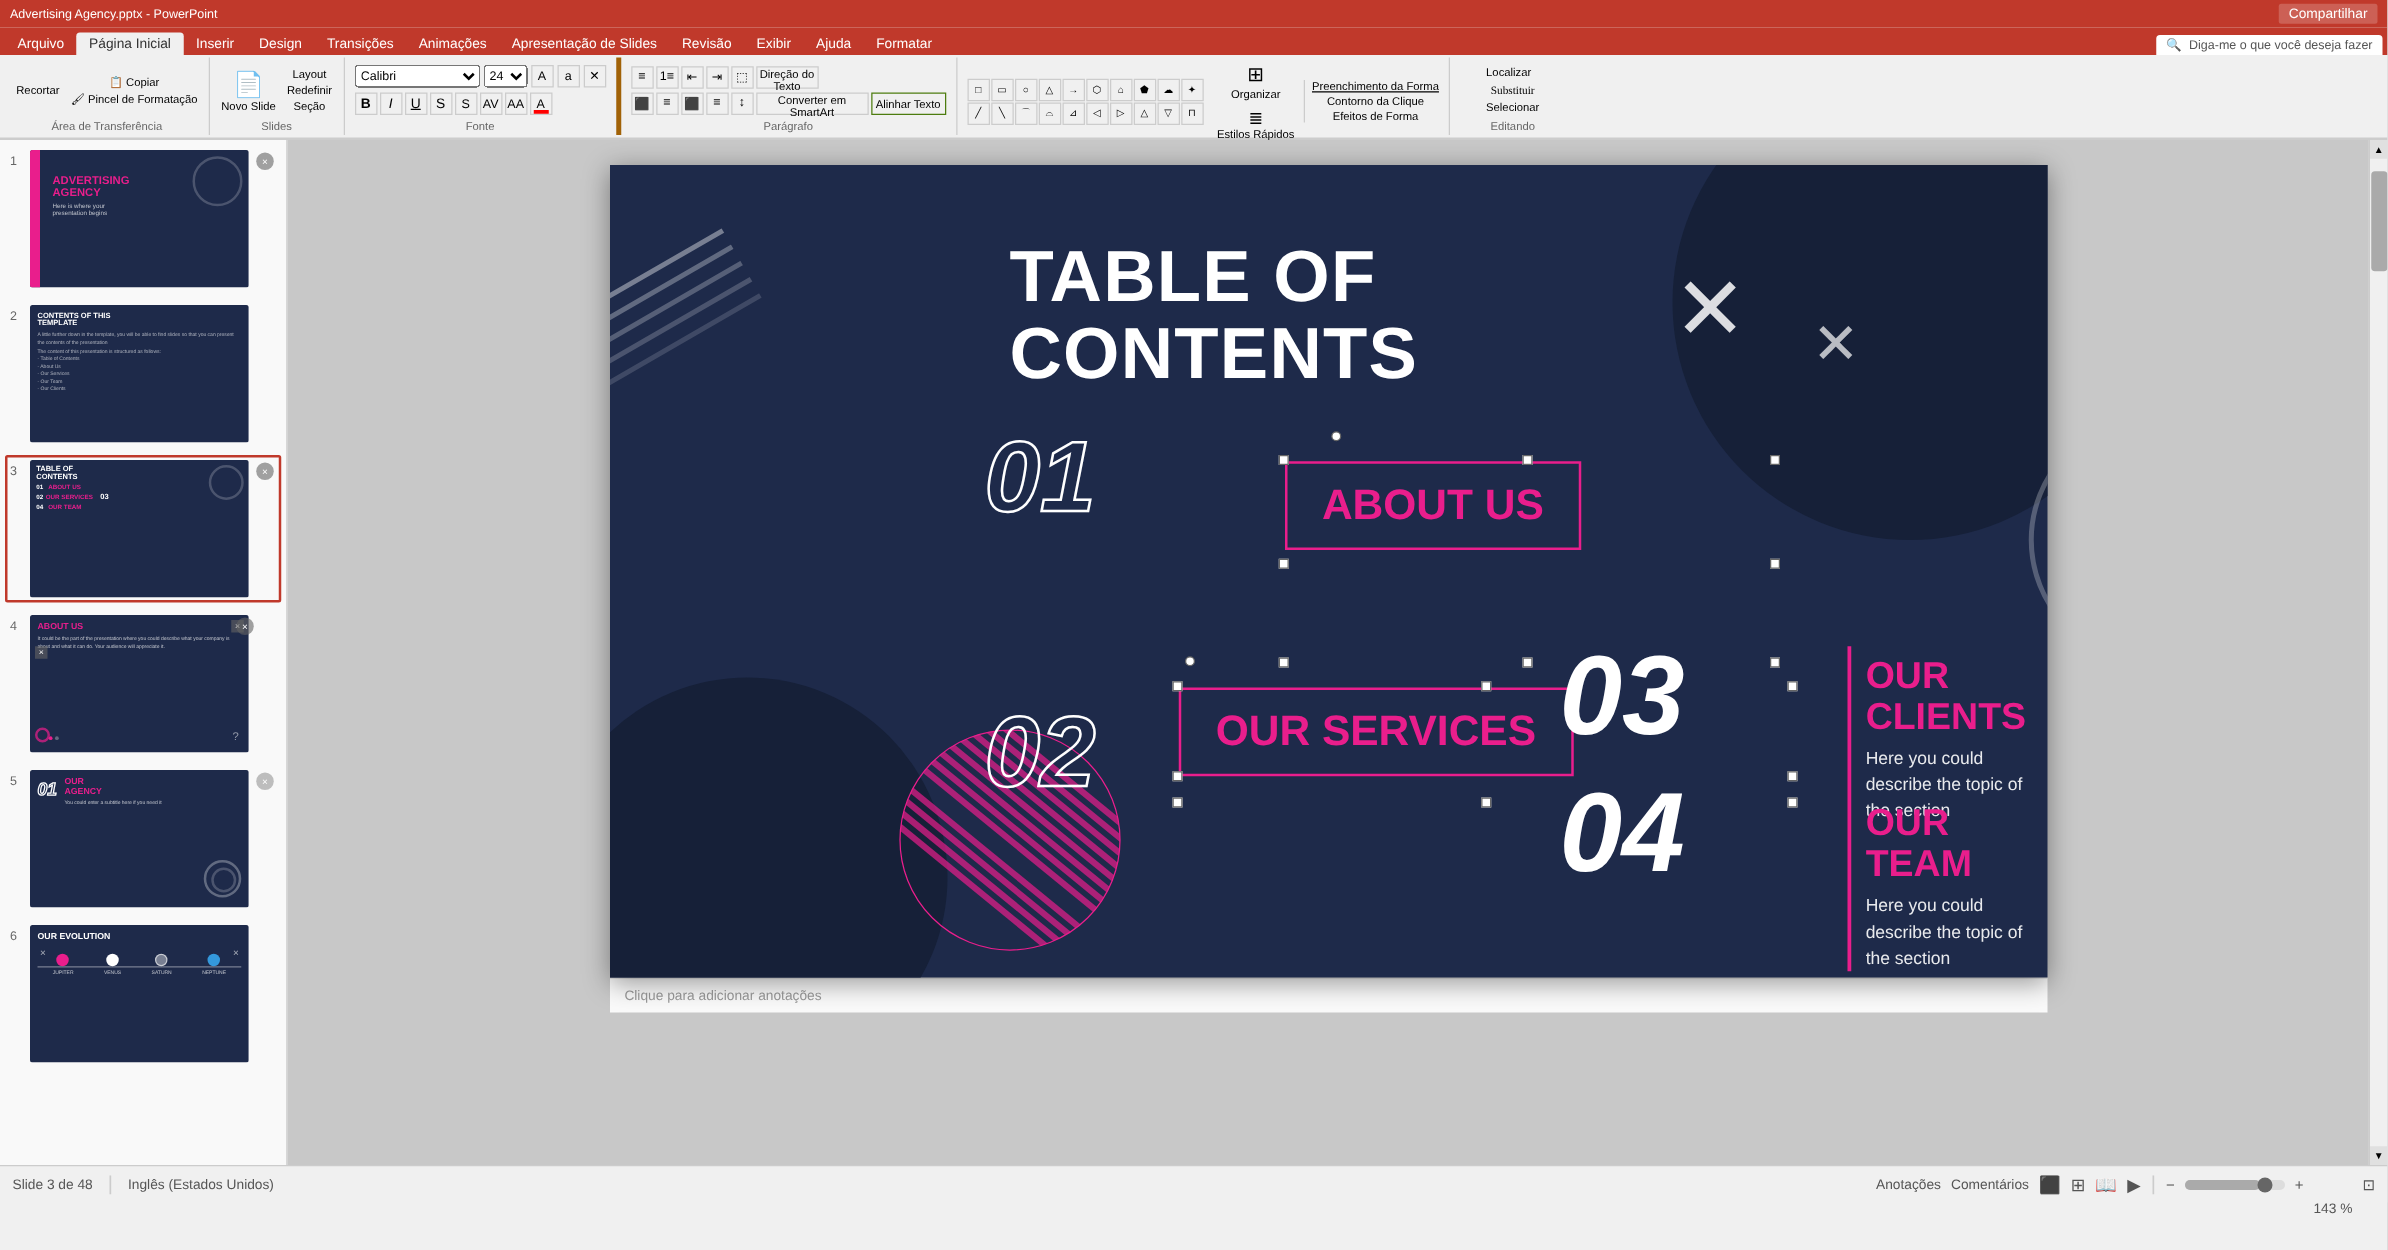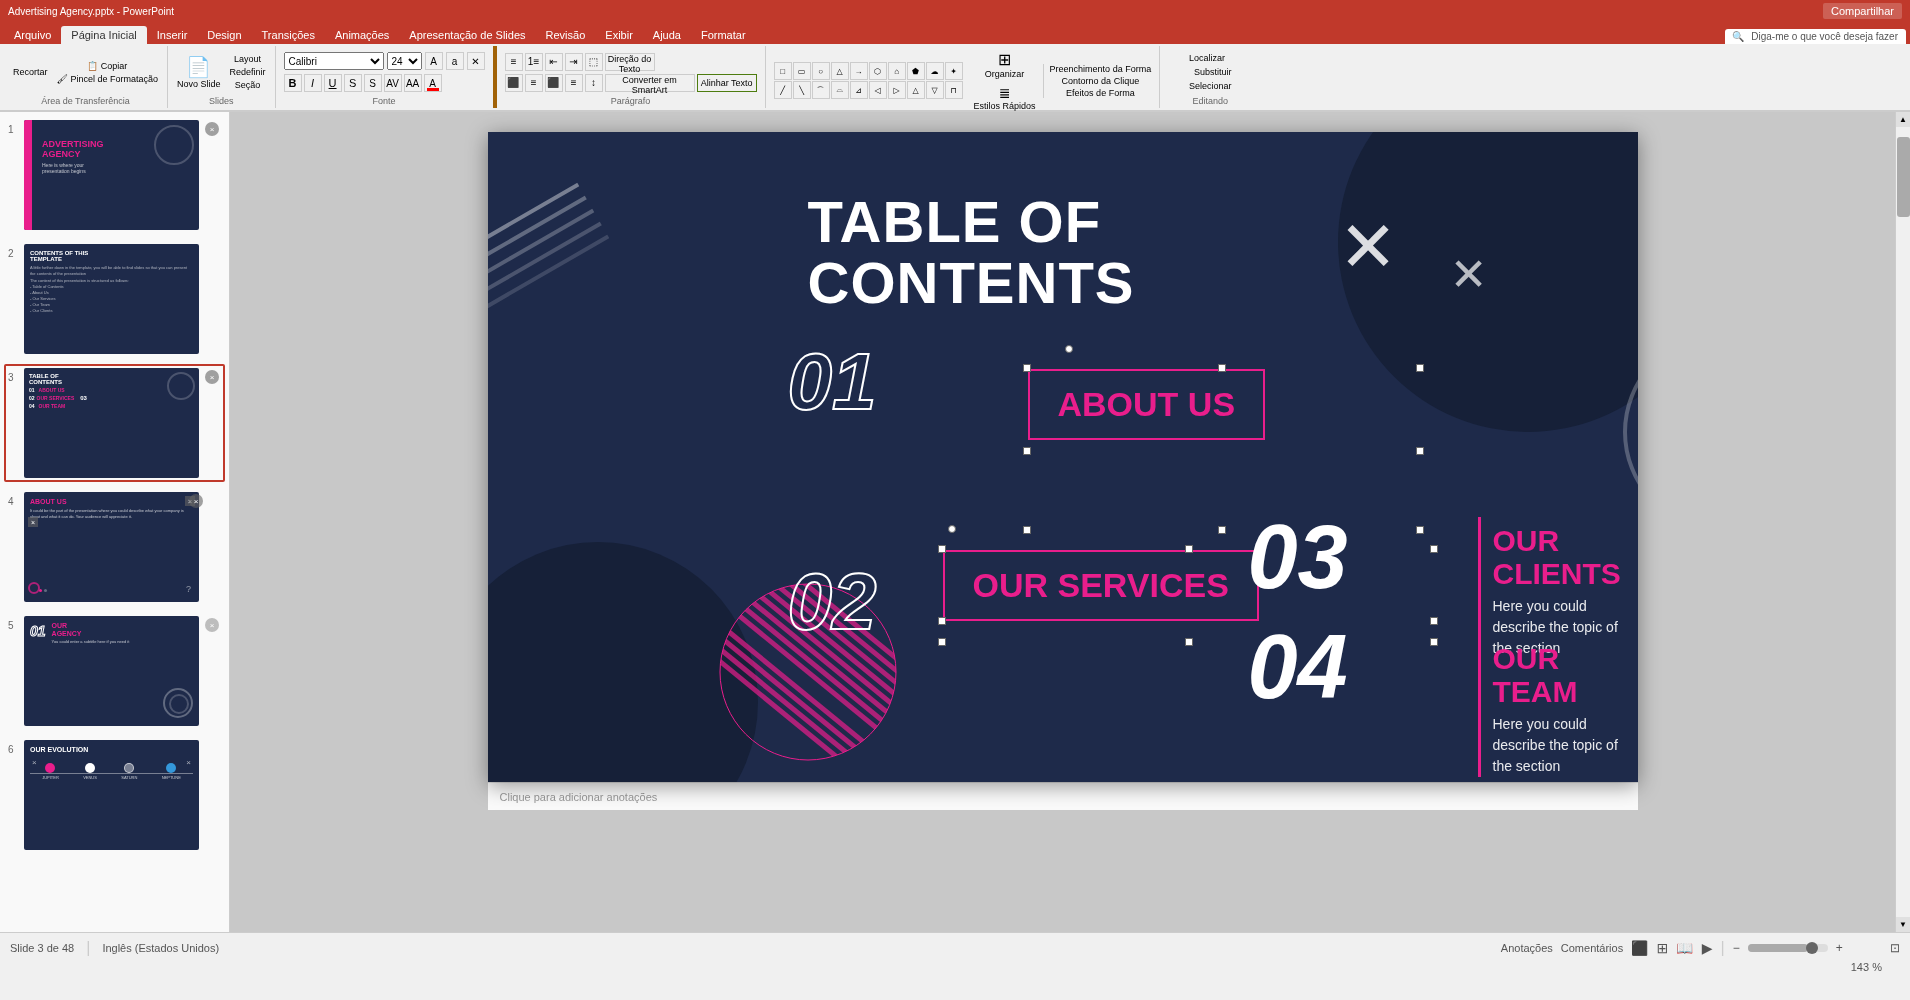--- a/index.html
+++ b/index.html
@@ -137,32 +137,32 @@
         <button style="background:transparent; border:none; cursor:pointer; font-size:9px; padding:2px 4px; display:flex; flex-direction:column; align-items:center;">
           <span style="font-size:16px;">⊞</span>
           <span>Organizar</span>
         </button>
         <button style="background:transparent; border:none; cursor:pointer; font-size:9px; padding:2px 4px; display:flex; flex-direction:column; align-items:center;">
           <span style="font-size:14px;">≣</span>
           <span>Estilos Rápidos</span>
         </button>
       </div>
       <div style="display:flex; flex-direction:column; gap:2px; border-left:1px solid #ccc; padding-left:6px;">
-        <button style="background:transparent; border:none; cursor:pointer; font-size:9px;">Preenchimento da Forma</button>
+        <button style="background:transparent; border:none; cursor:pointer; font-size:9px;text-decoration:underline;">Preenchimento da Forma</button>
         <button style="background:transparent; border:none; cursor:pointer; font-size:9px;">Contorno da Clique</button>
         <button style="background:transparent; border:none; cursor:pointer; font-size:9px;">Efeitos de Forma</button>
       </div>
     </div>
     <span style="font-size:9px; color:#666;">Desenho</span>
   </div>
 
   <div style="display:flex; flex-direction:column; padding:2px 8px; align-items:center; min-width:100px;">
     <div style="display:flex; flex-direction:column; gap:2px; flex:1; justify-content:center;">
       <button style="background:transparent; border:none; cursor:pointer; font-size:9px; text-align:left; padding:1px 2px;">Localizar</button>
-      <button style="background:transparent; border:none; cursor:pointer; font-size:9px; text-align:right; padding:1px 2px;">Substituir</button>
+      <button style="background:transparent; border:none; cursor:pointer; font-size:9px; text-align:center; padding:1px 2px;font-family:Liberation Serif, serif;">Substituir</button>
       <button style="background:transparent; border:none; cursor:pointer; font-size:9px; text-align:left; padding:1px 2px;">Selecionar</button>
     </div>
     <span style="font-size:9px; color:#666;">Editando</span>
   </div>
 </div>
 
 <div style="display:flex; width:1910px; height:820px;">
 
   <div style="width:230px; background:#f9f9f9; border-right:1px solid #ccc; overflow-y:auto; padding:4px; flex-shrink:0;">
 

